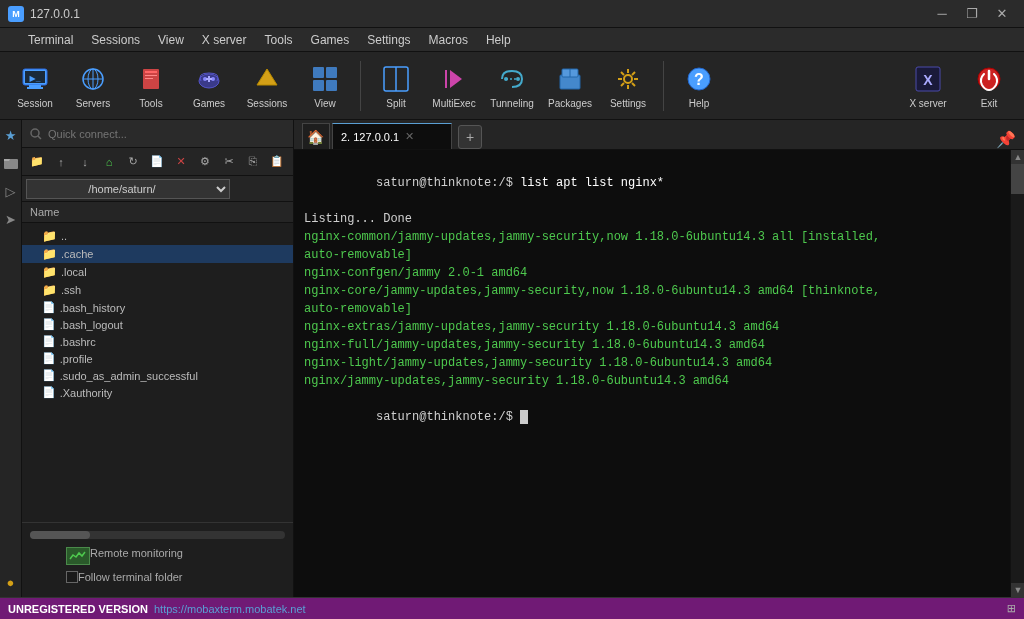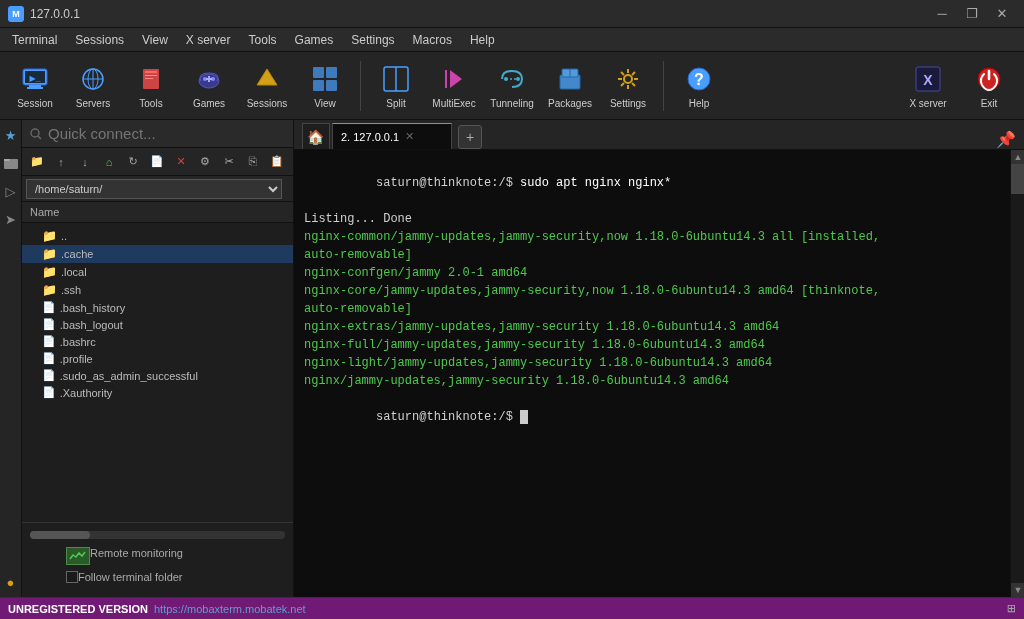--- a/index.html
+++ b/index.html
@@ -57,21 +57,21 @@
       align-items: center;
       justify-content: center;
     }
 
     
     #menubar {
       height: 24px;
       background: #2b2b2b;
       display: flex;
       align-items: center;
-      padding: 0 4px;
+      padding: 0 20px;
       border-bottom: 1px solid #111;
       gap: 2px;
     }
     .menu-item {
       padding: 2px 8px;
       color: #ccc;
       cursor: pointer;
       font-size: 12px;
       border-radius: 2px;
     }
@@ -146,21 +146,21 @@
       border-bottom: 1px solid #111;
       display: flex;
       align-items: center;
       padding: 0 8px;
       gap: 6px;
     }
     #quick-connect input {
       background: transparent;
       border: none;
       color: #888;
-      font-size: 15px;
+      font-size: 11px;
       outline: none;
       flex: 1;
     }
 
     
     #sidebar-toolbar {
       height: 28px;
       background: #252525;
       display: flex;
       align-items: center;
@@ -187,23 +187,24 @@
       display: flex;
       align-items: center;
       padding: 0 4px;
       border-bottom: 1px solid #111;
     }
     #path-bar select {
       background: #333;
       border: 1px solid #555;
       color: #ccc;
       font-size: 11px;
-      width: 256px;
+      width: 204px;
       height: 20px;
       padding: 0 4px;
+      text-align: center;
     }
 
     
     #file-tree {
       flex: 1;
       overflow-y: auto;
       padding: 4px 0;
     }
     .tree-item {
       display: flex;
@@ -772,21 +773,21 @@
         <span>2. 127.0.0.1</span>
         <span class="tab-close">✕</span>
       </div>
       <div class="tab-add">+</div>
       <div id="tab-pin">📌</div>
     </div>
 
     <div id="terminal-row">
       <div id="terminal-content">
         <div class="term-line">
-          <span class="term-prompt">saturn@thinknote:/$ </span><span class="term-cmd">sudo apt nginx nginx*</span>
+          <span class="term-prompt">saturn@thinknote:/$ </span><span class="term-cmd">list apt list nginx*</span>
         </div>
         <div class="term-line" style="color:#d0d0d0;">Listing... Done</div>
         <div class="term-line term-green">nginx-common/jammy-updates,jammy-security,now 1.18.0-6ubuntu14.3 all [installed,</div>
         <div class="term-line term-green">auto-removable]</div>
         <div class="term-line term-green">nginx-confgen/jammy 2.0-1 amd64</div>
         <div class="term-line term-green">nginx-core/jammy-updates,jammy-security,now 1.18.0-6ubuntu14.3 amd64 [thinknote,</div>
         <div class="term-line term-green">auto-removable]</div>
         <div class="term-line term-green">nginx-extras/jammy-updates,jammy-security 1.18.0-6ubuntu14.3 amd64</div>
         <div class="term-line term-green">nginx-full/jammy-updates,jammy-security 1.18.0-6ubuntu14.3 amd64</div>
         <div class="term-line term-green">nginx-light/jammy-updates,jammy-security 1.18.0-6ubuntu14.3 amd64</div>

